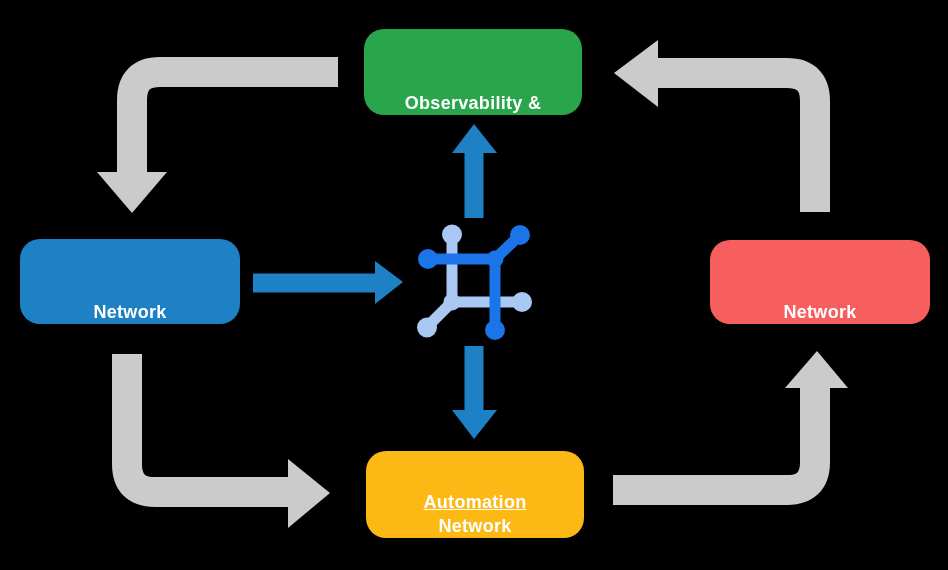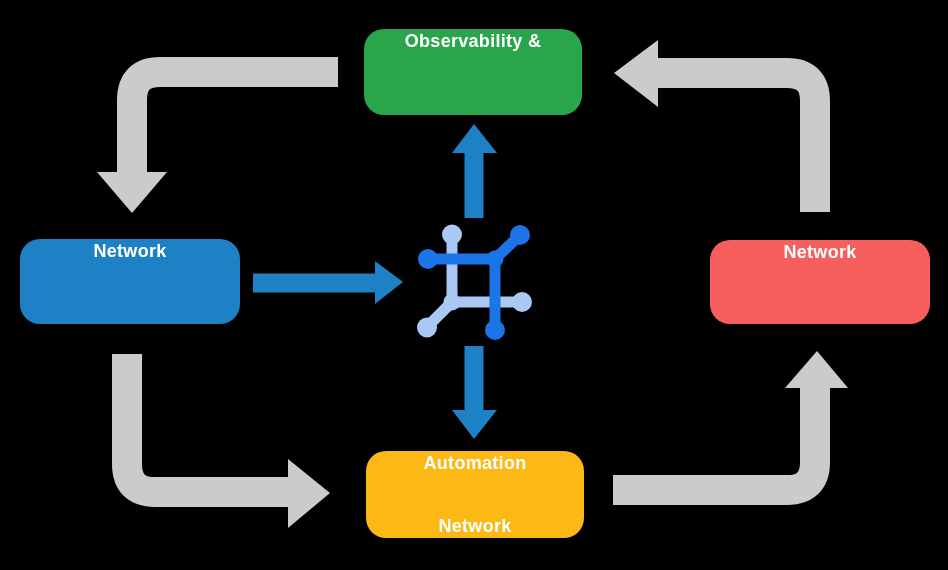--- a/index.html
+++ b/index.html
@@ -21,21 +21,21 @@
     width: 948px;
     height: 570px;
     display: block;
   }
   .box {
     position: absolute;
     border-radius: 20px;
     display: flex;
     flex-direction: column;
     align-items: center;
-    justify-content: space-between;
+    justify-content: flex-end;
     text-align: center;
     font-size: 18px;
     font-weight: 600;
     letter-spacing: 0.3px;
     line-height: 24px;
   }
   .box span { display: block; }
   .box-observability { left: 364px; top: 29px;  width: 218px; height: 86px; }
   .box-operations    { left: 20px;  top: 239px; width: 220px; height: 85px; }
   .box-infrastructure{ left: 710px; top: 240px; width: 220px; height: 84px; }
@@ -109,17 +109,17 @@
 
   <div class="box box-operations" style="background-color: rgb(30, 129, 197);">
     <span style="color: rgb(255, 255, 255);">Network</span>
   </div>
 
   <div class="box box-infrastructure" style="background-color: rgb(247, 95, 94);">
     <span style="color: rgb(255, 255, 255);">Network</span>
   </div>
 
   <div class="box box-automation" style="background-color: rgb(252, 184, 21);">
-    <span style="color: rgb(255, 255, 255);">Automation</span>
+    <span style="color: rgb(255, 255, 255); text-decoration: underline;">Automation</span>
     <span style="color: rgb(255, 255, 255);">Network</span>
   </div>
 
 </div>
 
 </body></html>

